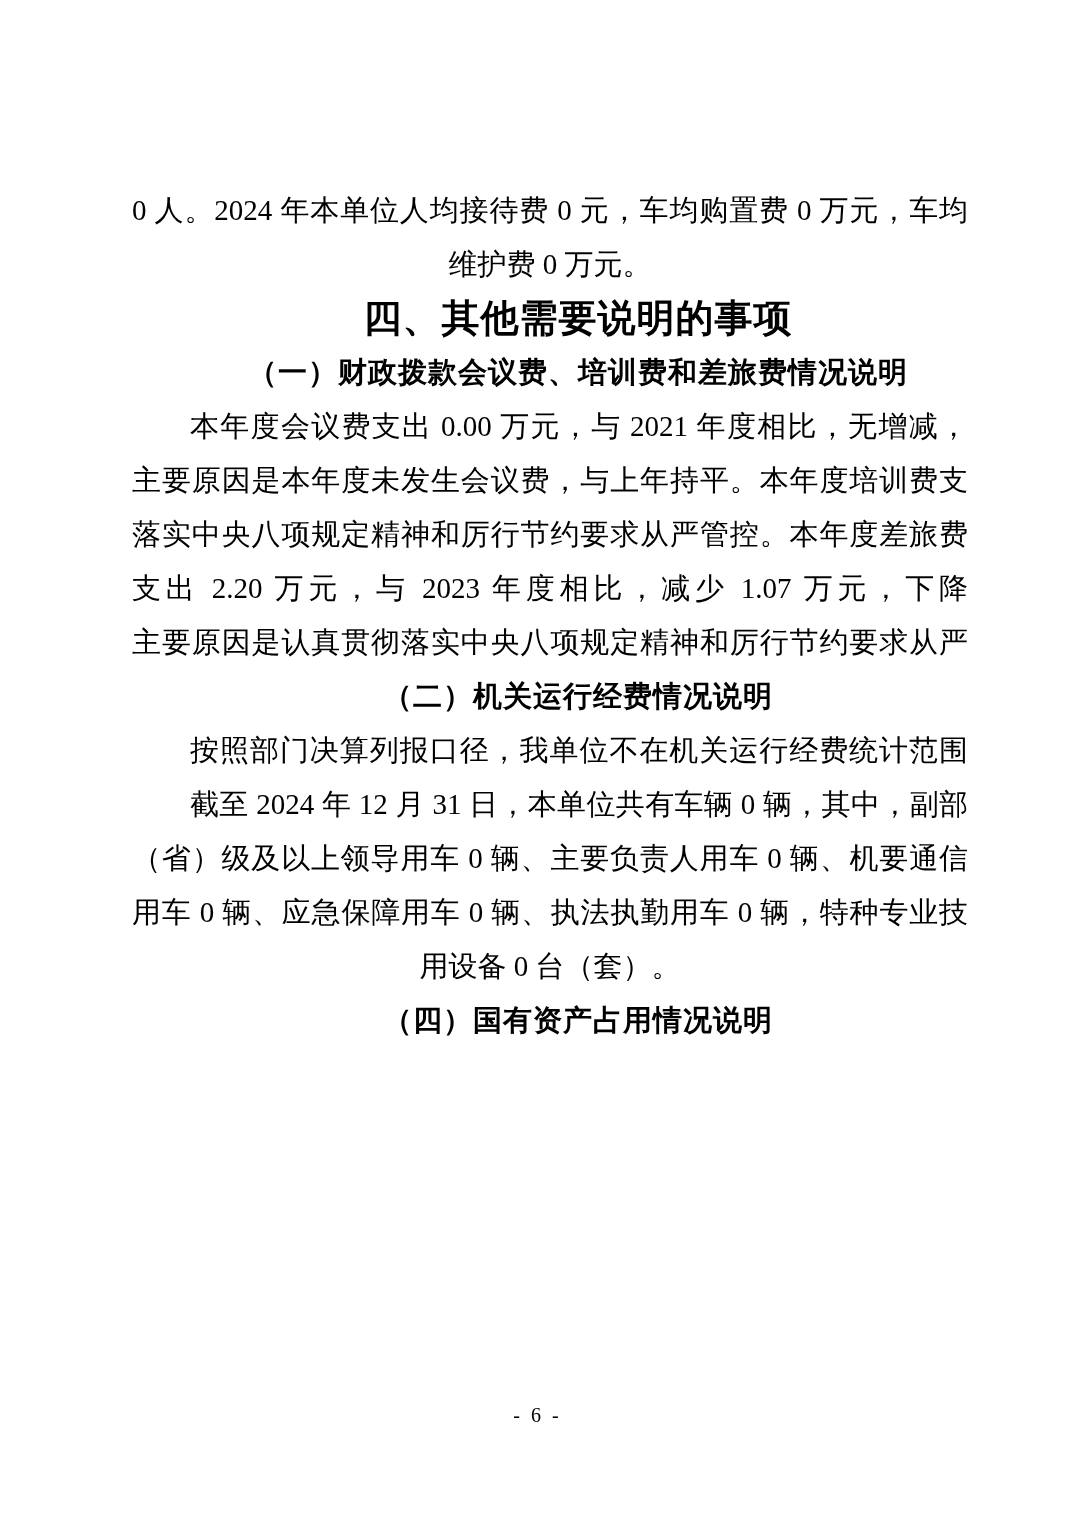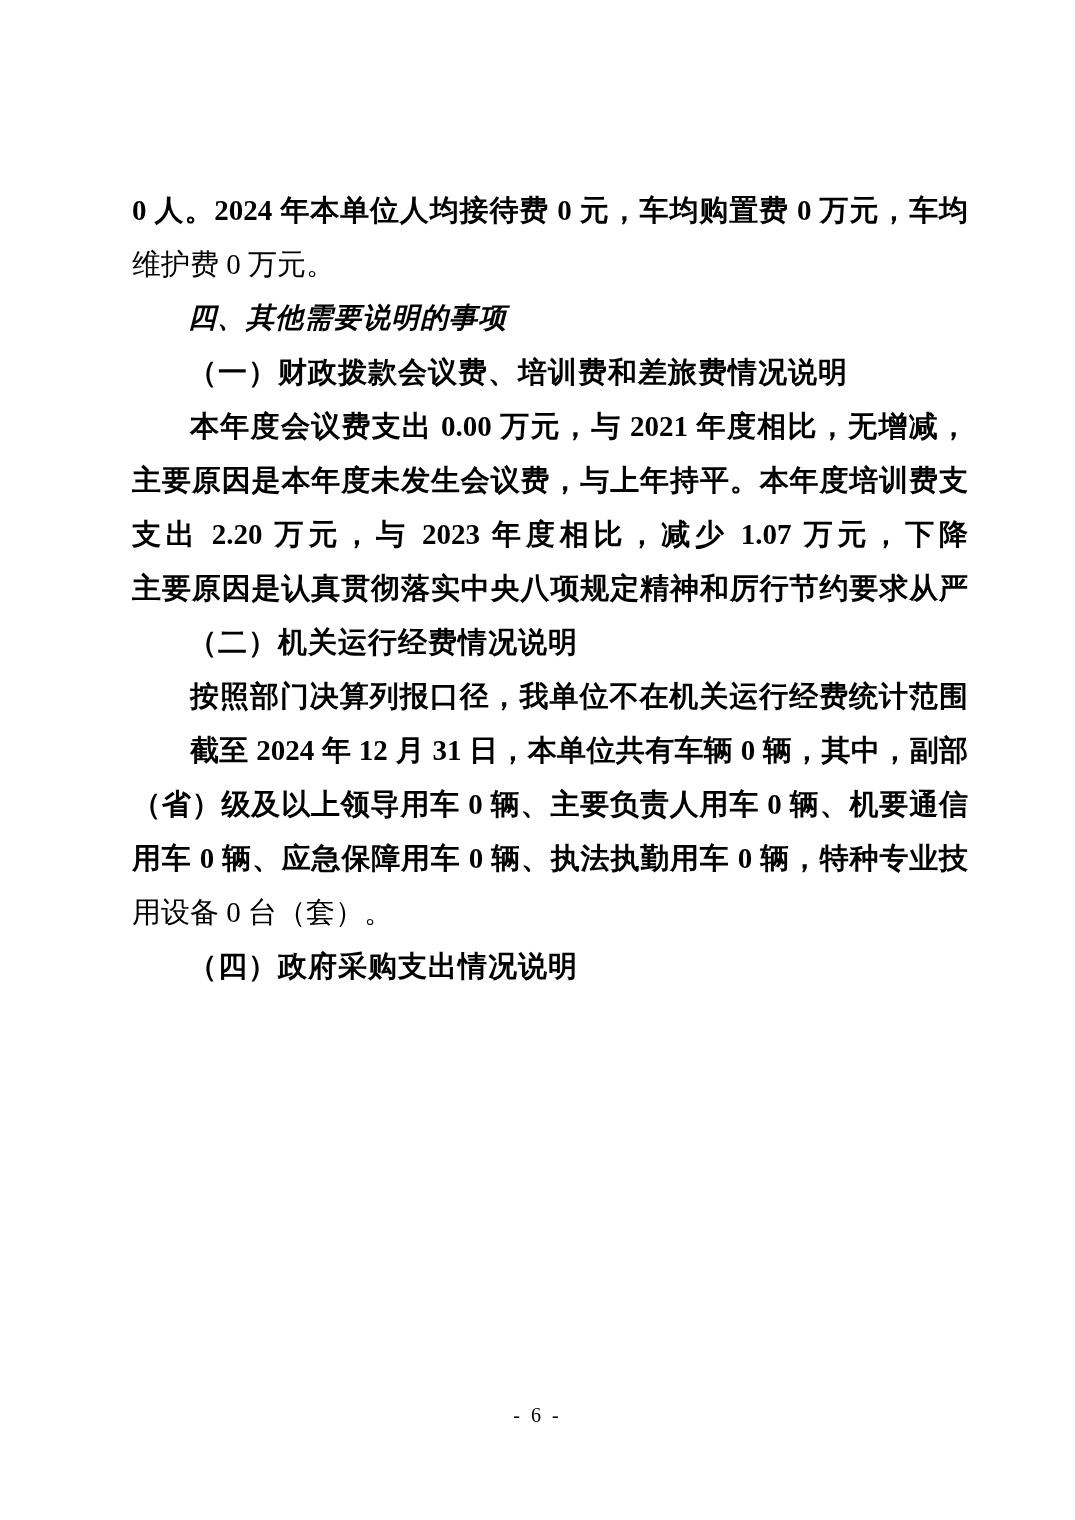--- a/index.html
+++ b/index.html
@@ -20,38 +20,36 @@
     left: 132px;
     top: 183px;
     width: 836px;
   }
   .line {
     height: 54px;
     line-height: 54px;
     font-size: 29px;
     color: #000000;
     font-family: "Liberation Serif", "DejaVu Serif", serif;
-    text-align: left;
+    text-align: center;
     overflow: hidden;
   }
   .line.just {
     text-align: justify;
     text-align-last: justify;
-    font-weight: bold;
   }
   .line.indent {
     text-indent: 58px;
   }
   .line.h1 {
     font-weight: 700;
-    font-size: 28px;
+    font-size: 38px;
     font-family: "DejaVu Sans", "Liberation Sans", sans-serif;
     text-indent: 56px;
     letter-spacing: 1px;
-    font-style: italic;
   }
   .line.h2 {
     font-weight: 700;
     font-family: "Liberation Serif", "DejaVu Serif", serif;
     text-indent: 56px;
     letter-spacing: 1px;
   }
   .footer {
     position: absolute;
     left: 0;
@@ -68,24 +66,25 @@
 <body>
 
 <div class="page">
   <div class="text-block">
     <div class="line just">0 人。2024 年本单位人均接待费 0 元，车均购置费 0 万元，车均</div>
     <div class="line">维护费 0 万元。</div>
     <div class="line h1">四、其他需要说明的事项</div>
     <div class="line h2">（一）财政拨款会议费、培训费和差旅费情况说明</div>
     <div class="line just indent">本年度会议费支出 0.00 万元，与 2021 年度相比，无增减，</div>
     <div class="line just">主要原因是本年度未发生会议费，与上年持平。本年度培训费支</div>
+    <div class="line just">落实中央八项规定精神和厉行节约要求从严管控。本年度差旅费</div>
     <div class="line just">支出 2.20 万元，与 2023 年度相比，减少 1.07 万元，下降 32.7%，</div>
     <div class="line just">主要原因是认真贯彻落实中央八项规定精神和厉行节约要求从严</div>
     <div class="line h2">（二）机关运行经费情况说明</div>
     <div class="line just indent">按照部门决算列报口径，我单位不在机关运行经费统计范围</div>
     <div class="line just indent">截至 2024 年 12 月 31 日，本单位共有车辆 0 辆，其中，副部</div>
     <div class="line just">（省）级及以上领导用车 0 辆、主要负责人用车 0 辆、机要通信</div>
     <div class="line just">用车 0 辆、应急保障用车 0 辆、执法执勤用车 0 辆，特种专业技</div>
     <div class="line">用设备 0 台（套）。</div>
-    <div class="line h2">（四）政府采购支出情况说明</div>
+    <div class="line h2">（四）国有资产占用情况说明</div>
   </div>
   <div class="footer">- 6 -</div>
 </div>
 
 </body></html>

